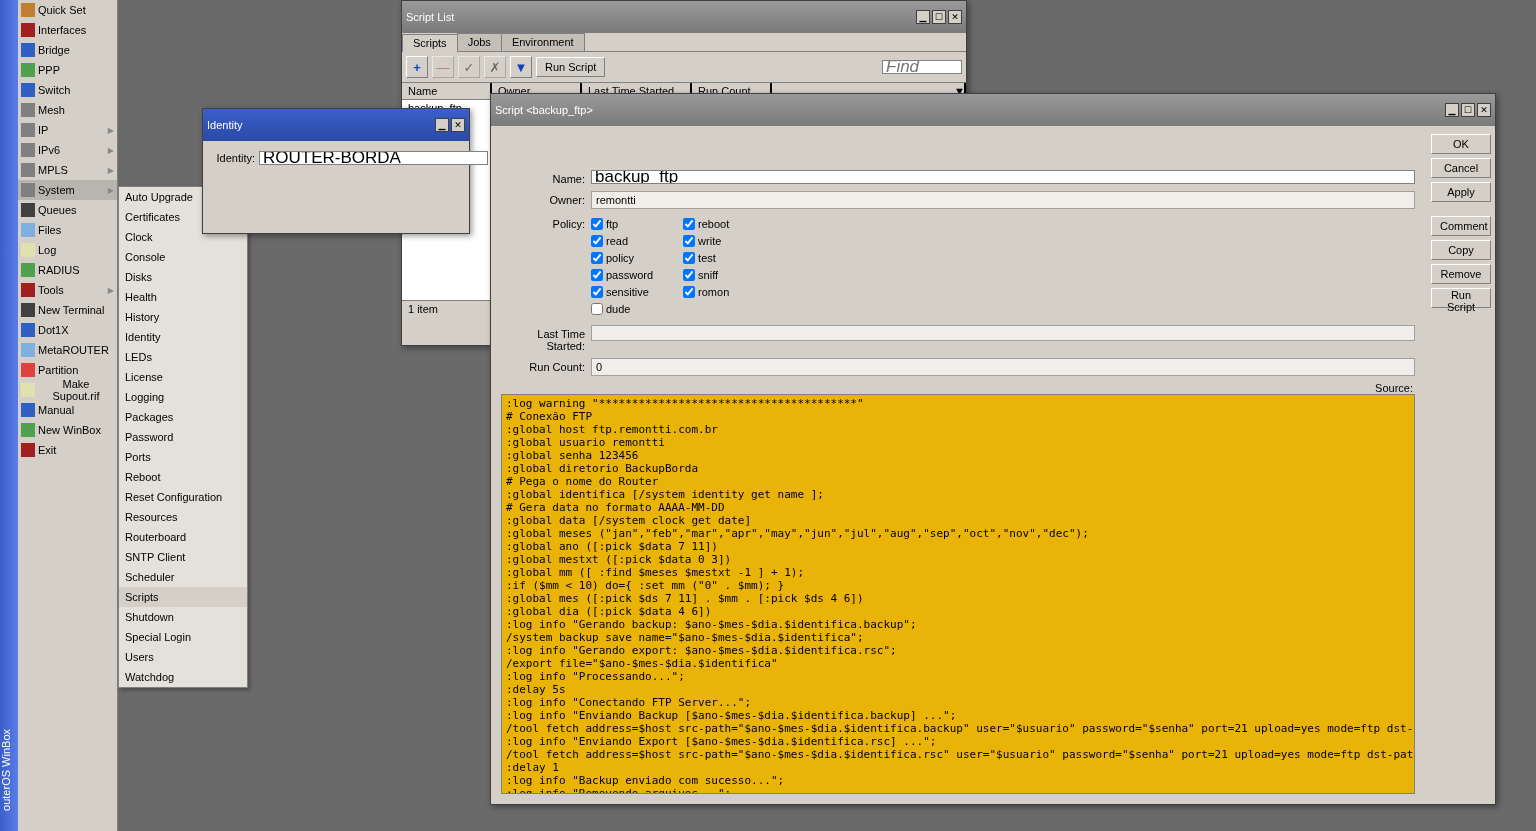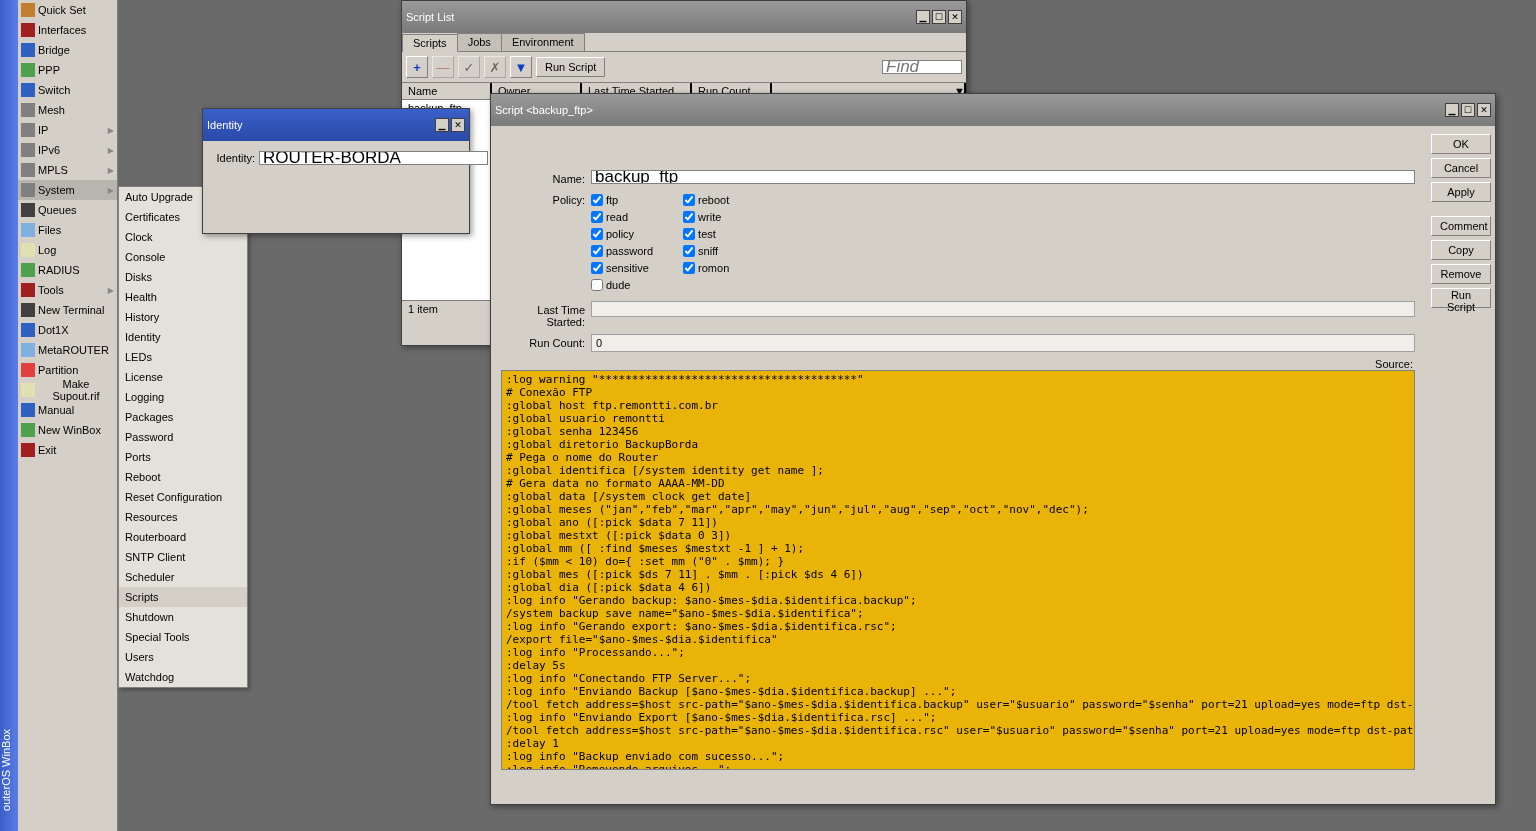--- a/index.html
+++ b/index.html
@@ -197,21 +197,21 @@
     <div class="submenu-item">Password</div>
     <div class="submenu-item">Ports</div>
     <div class="submenu-item">Reboot</div>
     <div class="submenu-item">Reset Configuration</div>
     <div class="submenu-item">Resources</div>
     <div class="submenu-item">Routerboard</div>
     <div class="submenu-item">SNTP Client</div>
     <div class="submenu-item">Scheduler</div>
     <div class="submenu-item sel">Scripts</div>
     <div class="submenu-item">Shutdown</div>
-    <div class="submenu-item">Special Tools</div>
+    <div class="submenu-item">Special Login</div>
     <div class="submenu-item">Users</div>
     <div class="submenu-item">Watchdog</div>
   </div>
 
 <div class="window scriptlist-win">
   <div class="win-title">
     <span class="win-title-text">Script List</span>
     <div class="win-btns">
       <div class="win-btn">▁</div>
       <div class="win-btn">☐</div>
@@ -278,20 +278,26 @@
       <div class="win-btn">▁</div>
       <div class="win-btn">☐</div>
       <div class="win-btn">✕</div>
     </div>
   </div>
   <div class="scriptedit-body">
     <div class="scriptedit-main">
       <div class="form-row">
         <label>Name:</label>
         <div class="val"><input class="input" style="width: 100%;" value="backup_ftp"></div>
+      </div>
+      <div class="form-row">
+        <label>Owner:</label>
+        <div class="val">
+            <div class="val-box">remontti</div>
+          </div>
       </div>
       <div class="form-row">
         <label>Policy:</label>
         <div class="val policy-grid">
           <div class="policy-col" id="pol1">
               <label>
                 <input type="checkbox" class="chk" checked="" style=""> 
                 <span>ftp</span>
               </label>
               <label>

